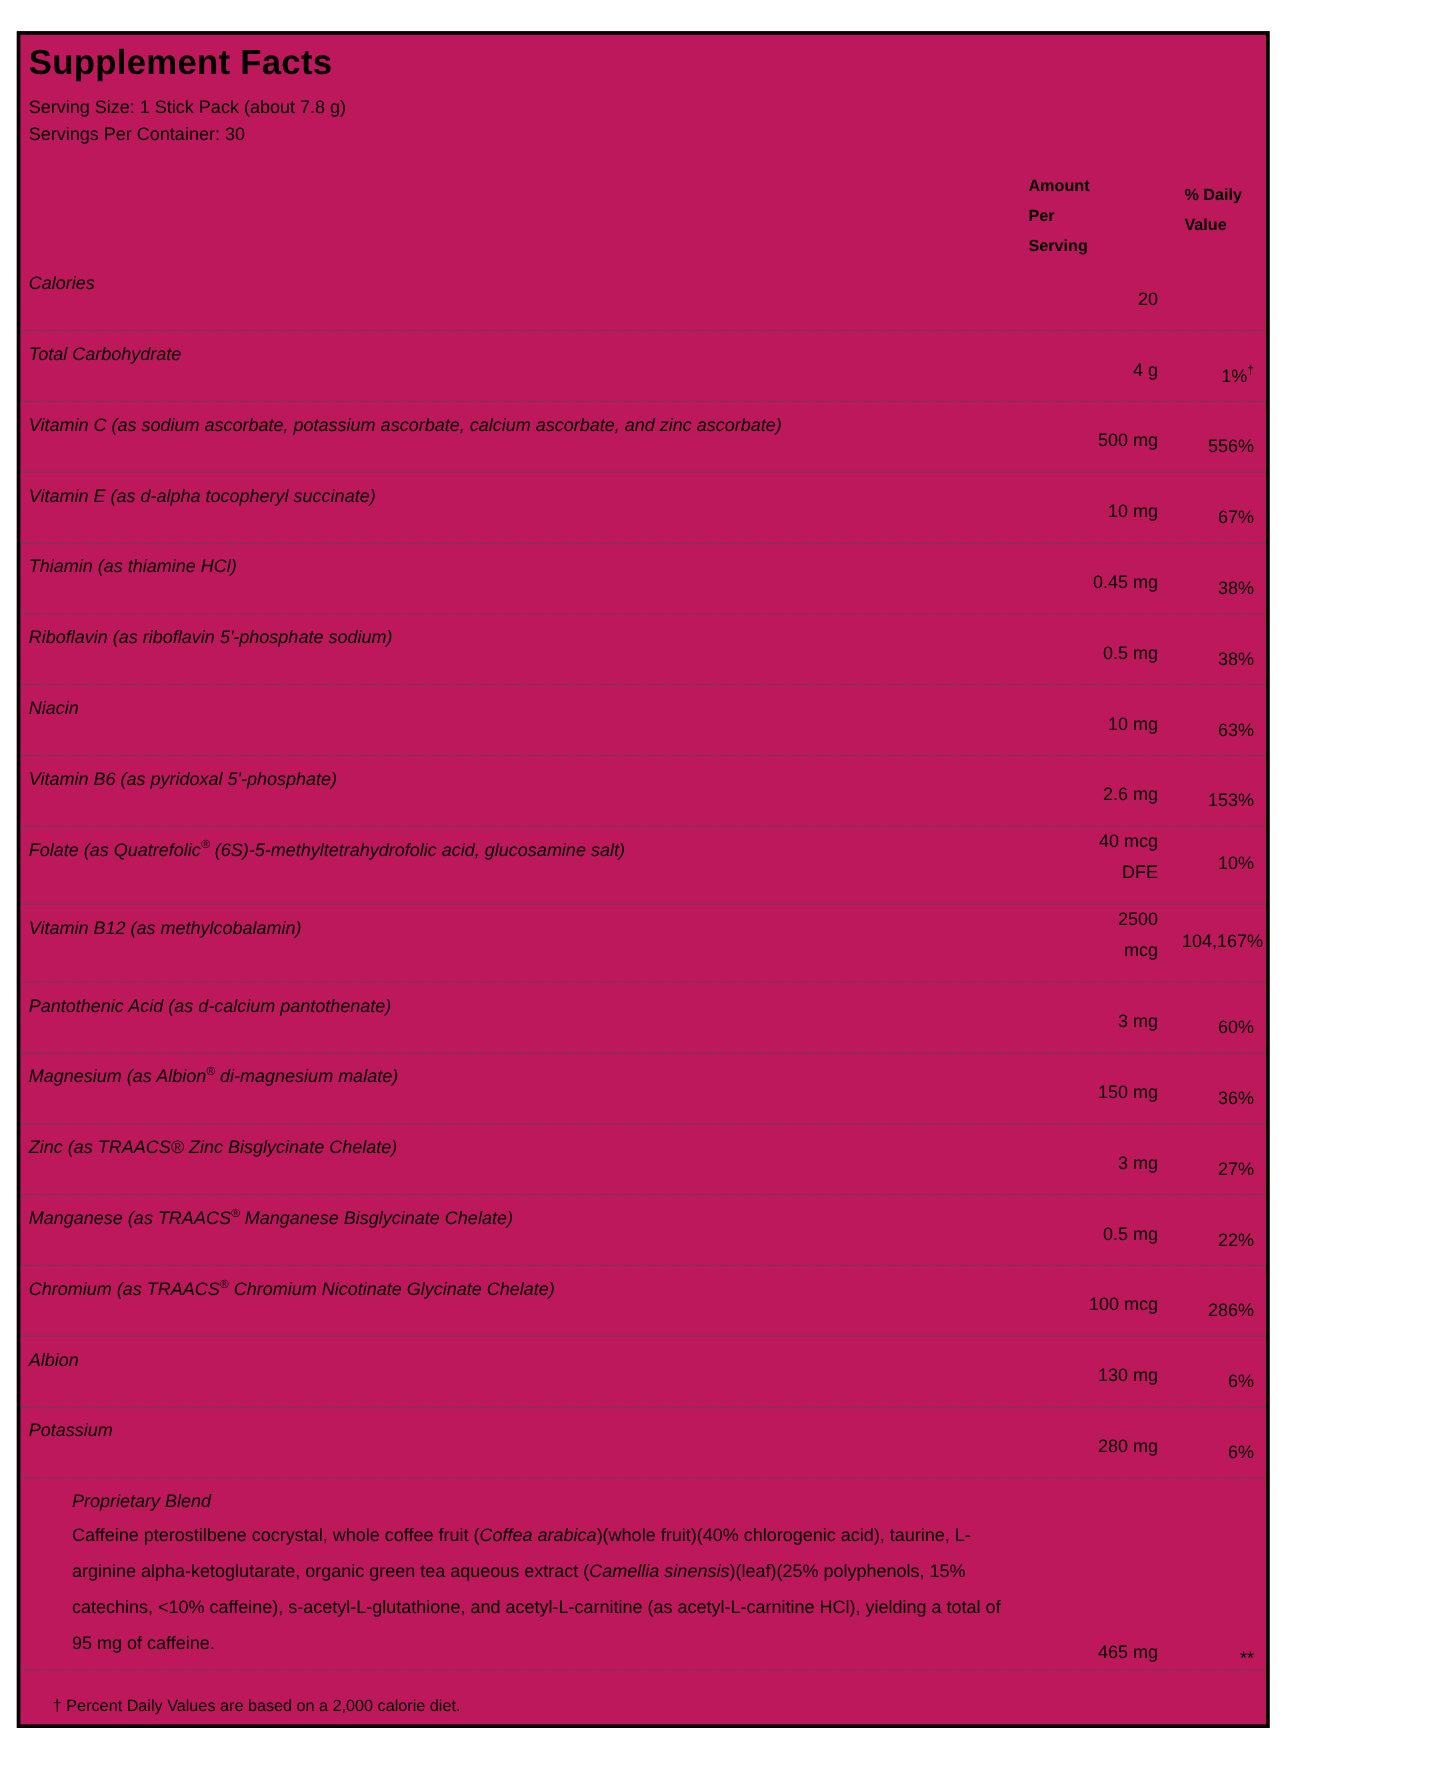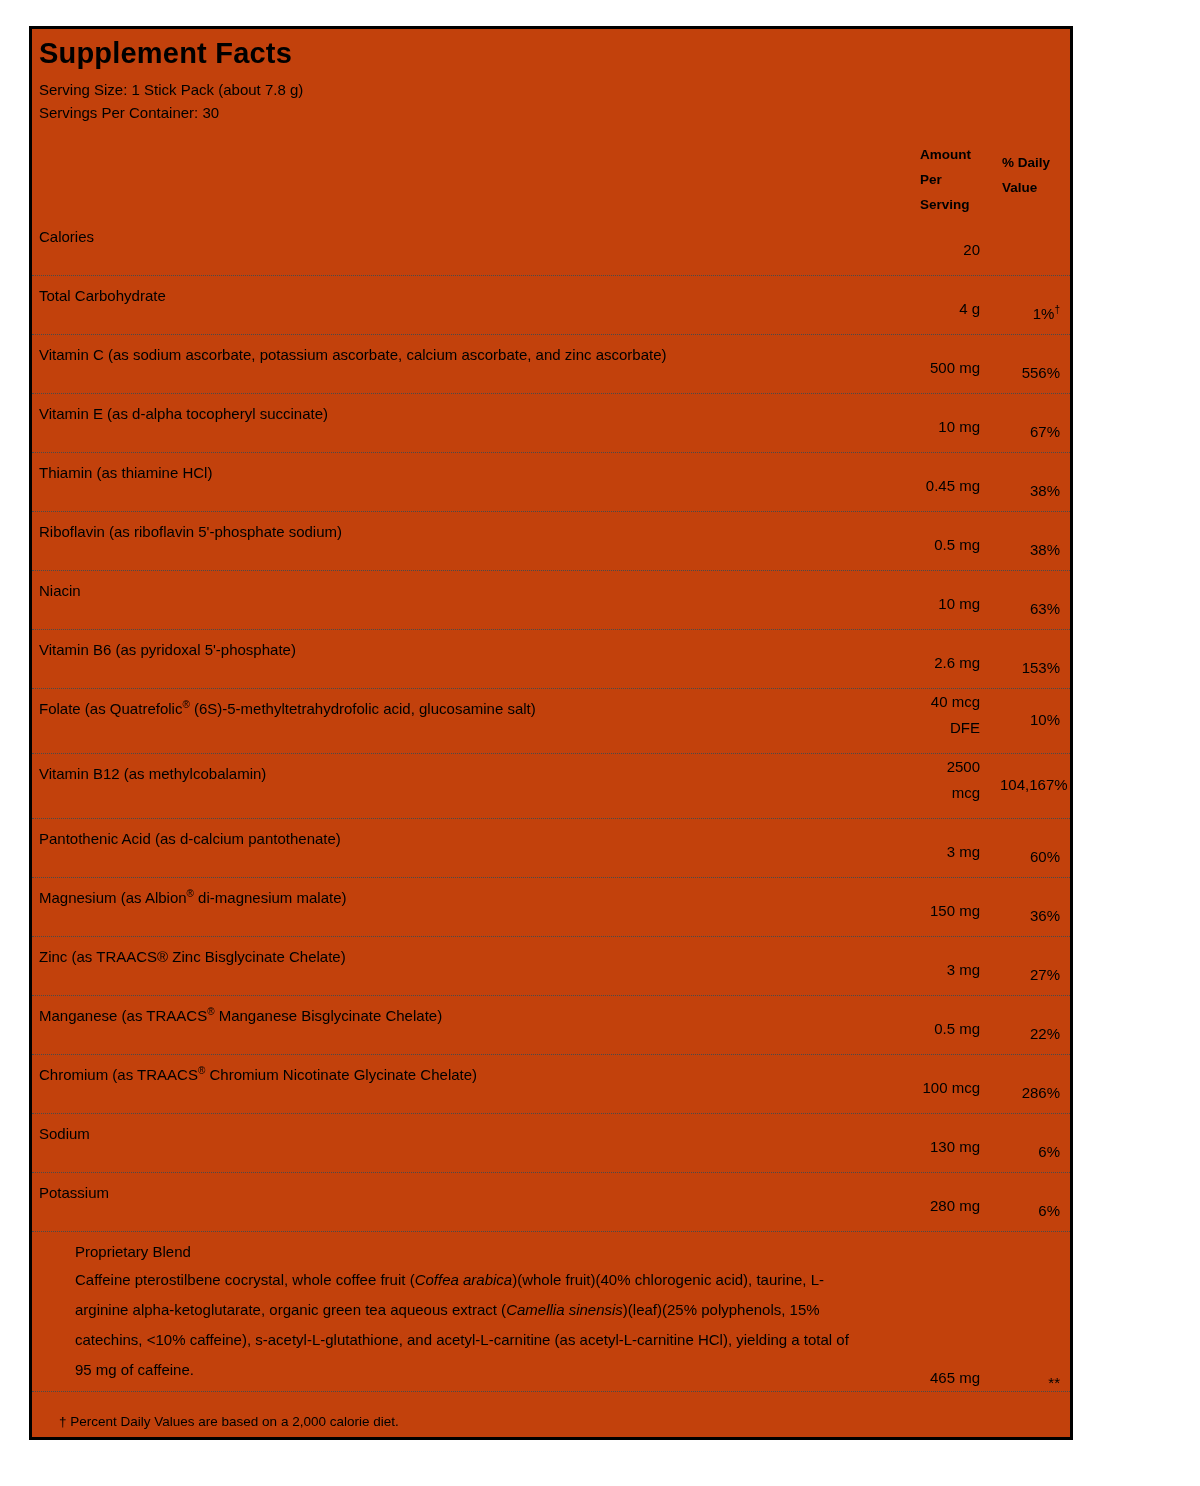--- a/index.html
+++ b/index.html
@@ -1,37 +1,37 @@
 <!DOCTYPE html>
 <html><head>
 <meta charset="utf-8">
 <style>
   html,body{margin:0;padding:0;background:#fff;}
   .page{
     width:1200px;height:1486px;background:#fff;position:relative;
     font-family:"Liberation Sans", sans-serif;color:#000;
   }
   .label-box{
-    position:absolute;left:29px;top:26px;width:1044px;height:1414px;
+    position:absolute;left:14px;top:26px;width:1044px;height:1414px;
     border:3px solid #000;box-sizing:border-box;
-    display:flex;flex-direction:column;background:#c2410c;overflow:hidden;
+    display:flex;flex-direction:column;background:#be185d;overflow:hidden;
   }
   
   .panel-header{padding:6px 8px 10px 7px;}
   .panel-title{font-size:29px;font-weight:bold;margin:2px 0 8px 0;letter-spacing:.2px;}
   .serving-line{font-size:15px;line-height:23px;}
   .thick-bar-top{height:7px;background:#000;width:100%;}
   .thick-bar-bottom{height:5px;background:#000;width:100%;}
 
   
   .facts-table{width:100%;}
   .row{display:flex;min-height:58px;border-bottom:1px dotted #4a4a4a;gap:12px;}
   .header-row{min-height:78px;border-bottom:none;}
   .name-col{flex:1;padding:10px 0 6px 7px;font-size:15px;}
-  .nutrient-name{font-size:15px;line-height:19px;}
+  .nutrient-name{font-size:15px;line-height:19px;font-style:italic;}
   .nutrient-desc{font-size:15px;line-height:30px;margin-top:4px;padding-right:12px;}
   .amount{
     width:98px;padding-right:8px;box-sizing:border-box;
     display:flex;flex-direction:column;justify-content:flex-end;
     text-align:right;font-size:15px;padding-bottom:12px;
   }
   .amount div{line-height:26px;}
   .dv{
     width:70px;padding-right:10px;box-sizing:border-box;
     display:flex;flex-direction:column;justify-content:flex-end;
@@ -41,21 +41,21 @@
   .row.blend{min-height:130px;padding-left:36px;}
   .row.blend .amount,.row.blend .dv{padding-bottom:0;}
   
   .header-row .amount{
     justify-content:flex-start;text-align:left;padding:8px 0 0 30px;
     font-weight:bold;font-size:13.5px;
   }
   .header-row .amount div{line-height:25px;}
   .header-row .dv{
     justify-content:flex-start;text-align:left;padding:16px 0 0 2px;
-    font-weight:bold;font-size:13.5px;
+    font-weight:bold;font-size:13.5px;margin-left:48px;
   }
   .header-row .dv div{line-height:25px;}
   sup{font-size:10px;line-height:0;}
   .it{font-style:italic;}
 
   
   .footnotes{padding:16px 8px 0 7px;font-size:13.5px;margin-left:20px;}
   .footnotes div{line-height:27px;}
 
   
@@ -286,21 +286,21 @@
     <div class="amount">
               <div>100 mcg</div>
             </div>
     <div class="dv">
               <div><span>286%</span></div>
             </div>
   </div>
 
   <div class="row">
     <div class="name-col">
-      <div class="nutrient-name"><span>Sodium</span></div>
+      <div class="nutrient-name"><span>Albion</span></div>
 
     </div>
     <div class="amount">
               <div>130 mg</div>
             </div>
     <div class="dv">
               <div><span>6%</span></div>
             </div>
   </div>
 

